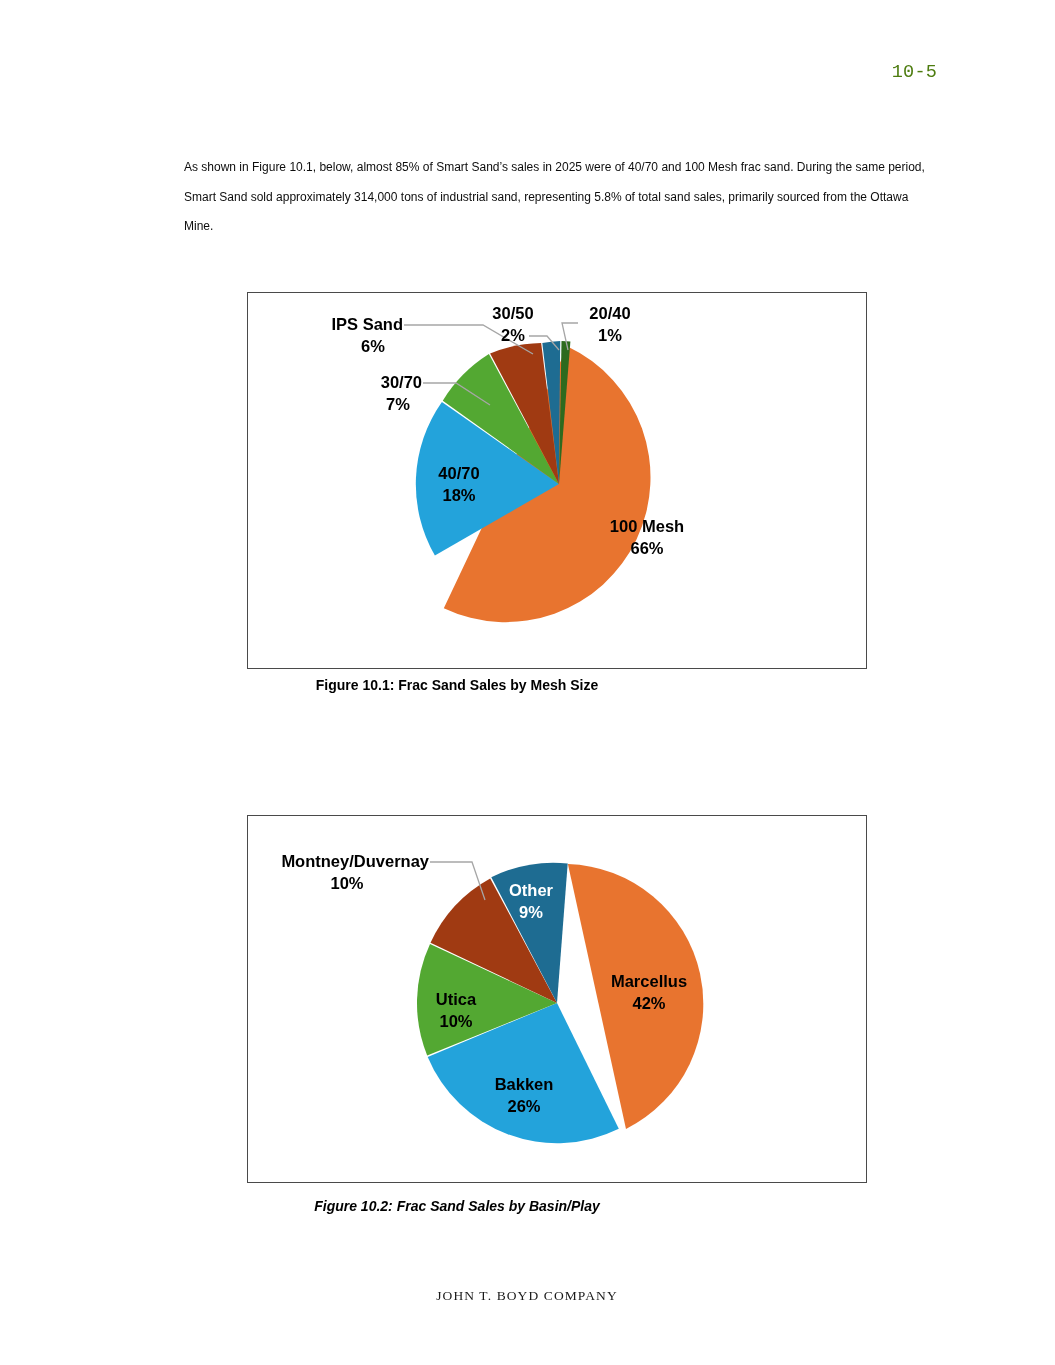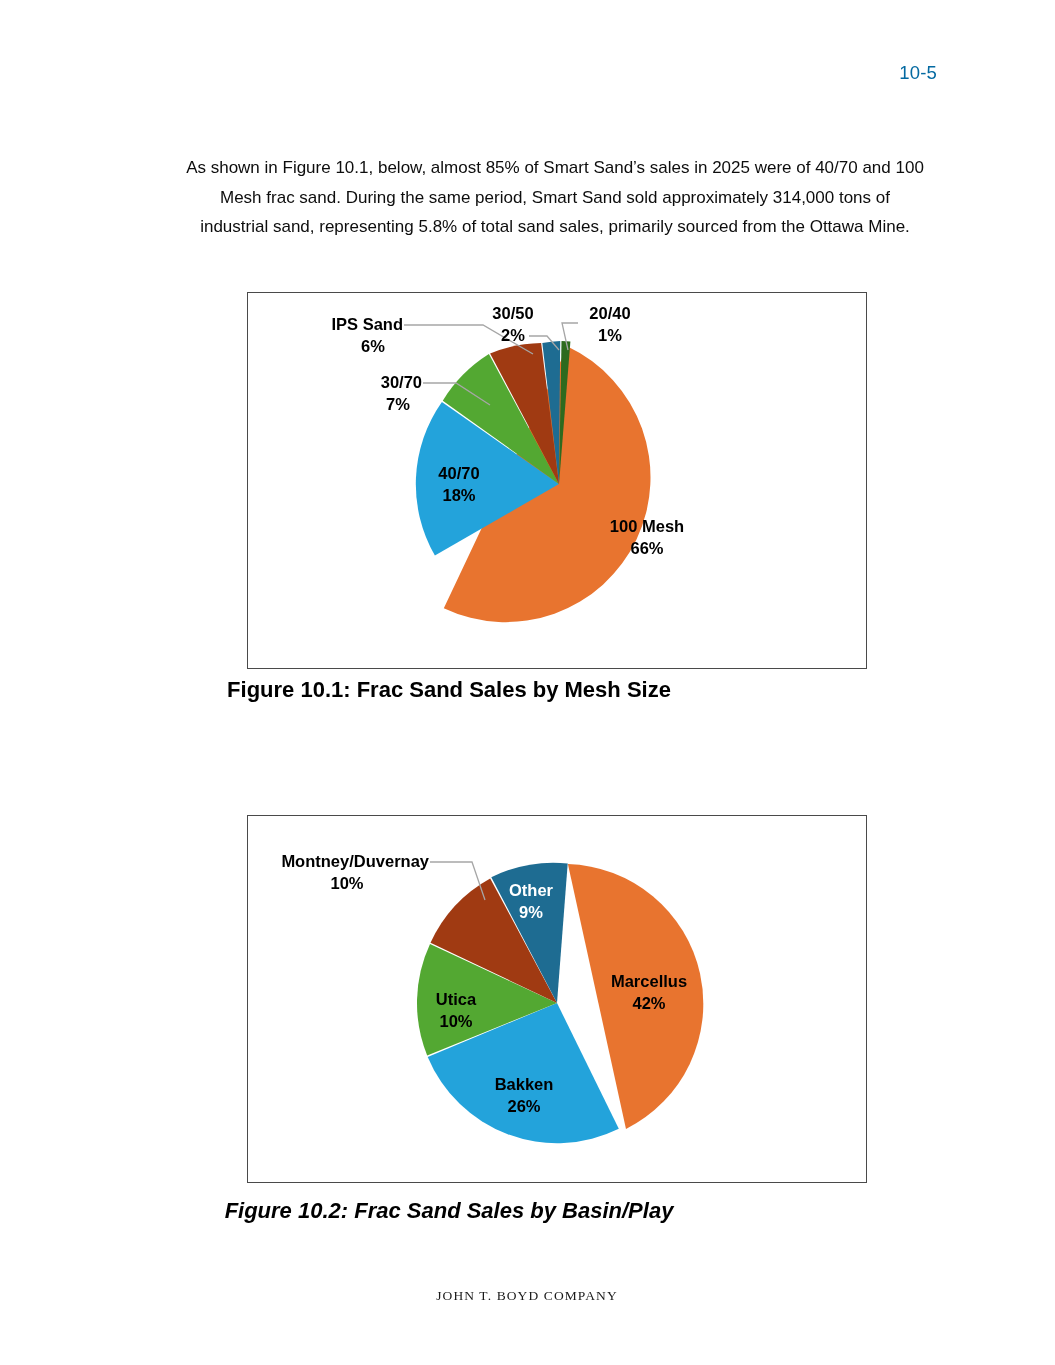--- a/index.html
+++ b/index.html
@@ -20,54 +20,55 @@
     inset: 0;
   }
 
   
   .page-number {
     position: absolute;
     top: 62px;
     right: 118px;
     font-size: 18.5px;
     letter-spacing: 0.2px;
-    color: #0369a1;
+    color: #4d7c0f;
+    font-family: Liberation Mono, monospace;
   }
 
   
   .paragraph {
     position: absolute;
     left: 184px;
     width: 742px;
-    font-size: 17px;
+    font-size: 12px;
     line-height: 29.5px;
     color: #0d0d0d;
-    text-align: center;
+    text-align: left;
   }
   #para-1 { top: 153px; }
   #para-2 { top: 728px; }
 
   
   .figure-box {
     position: absolute;
     left: 247px;
     width: 620px;
     border: 1.4px solid #4a4a4a;
     background: #ffffff;
     box-sizing: border-box;
   }
   #figure-box-1 { top: 292px; height: 377px; }
   #figure-box-2 { top: 815px; height: 368px; }
 
   .figure-caption {
     position: absolute;
-    left: 8px;
+    left: 16px;
     width: 882px;
     text-align: center;
-    font-size: 22px;
+    font-size: 14px;
     font-weight: bold;
     color: #000000;
   }
   #caption-1 { top: 677px; }
   #caption-2 { top: 1198px; font-style: italic; }
 
   
   .chart-svg {
     position: absolute;
     left: 0;

